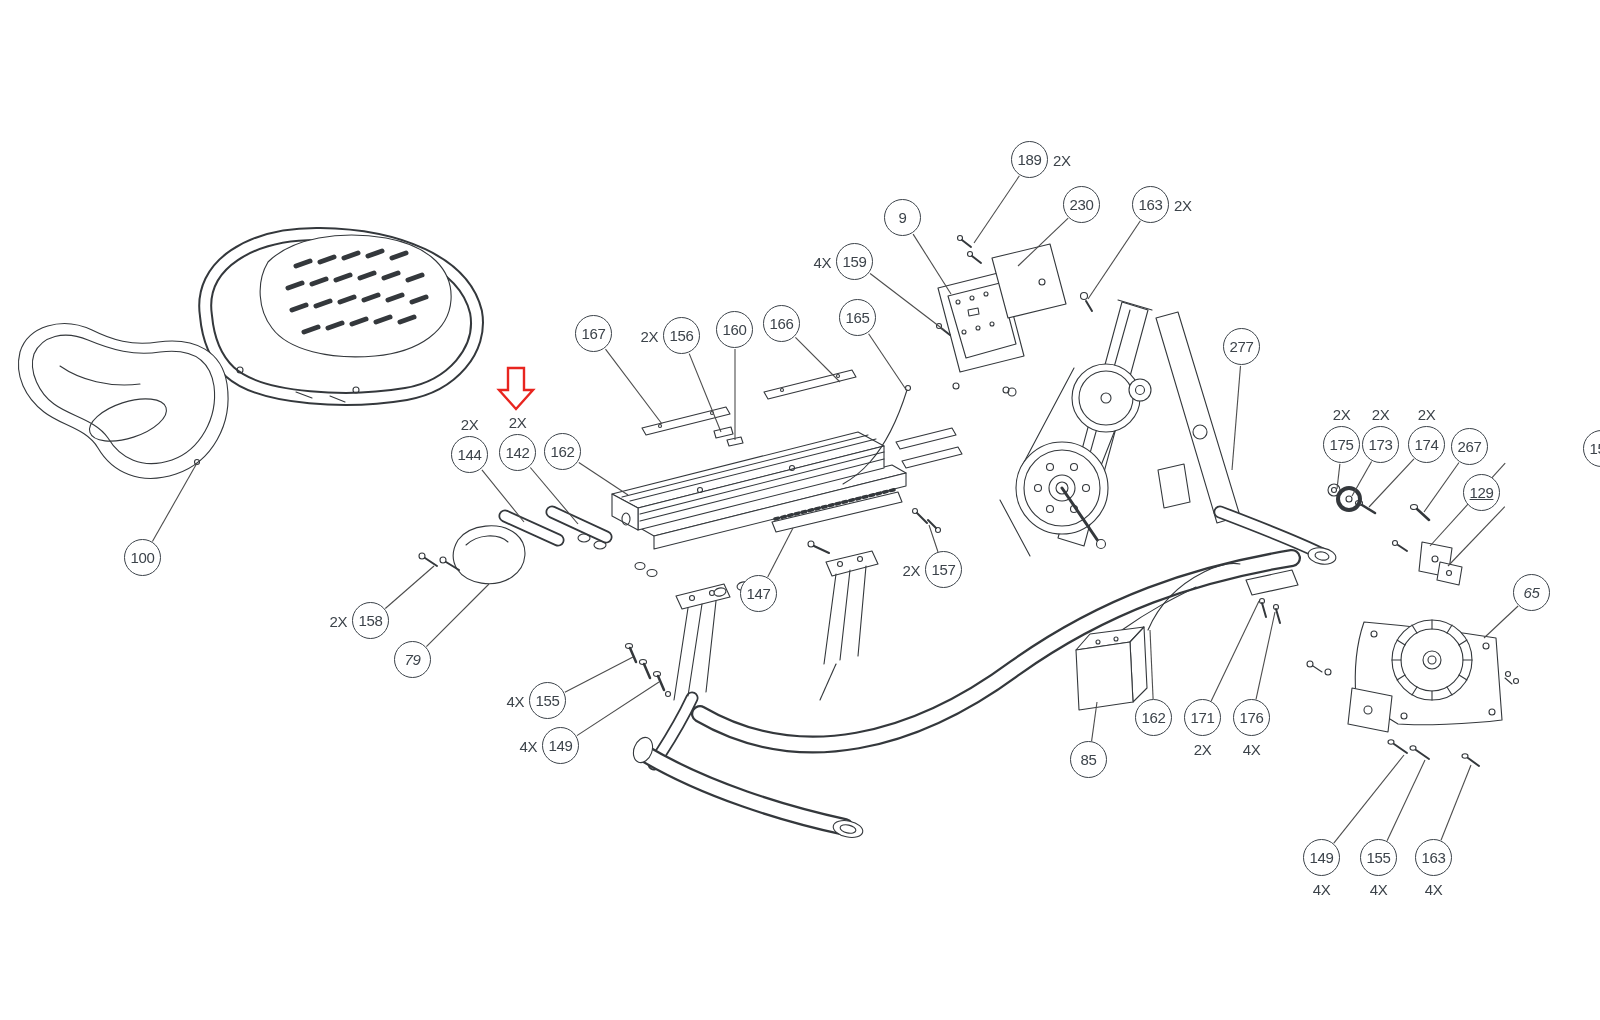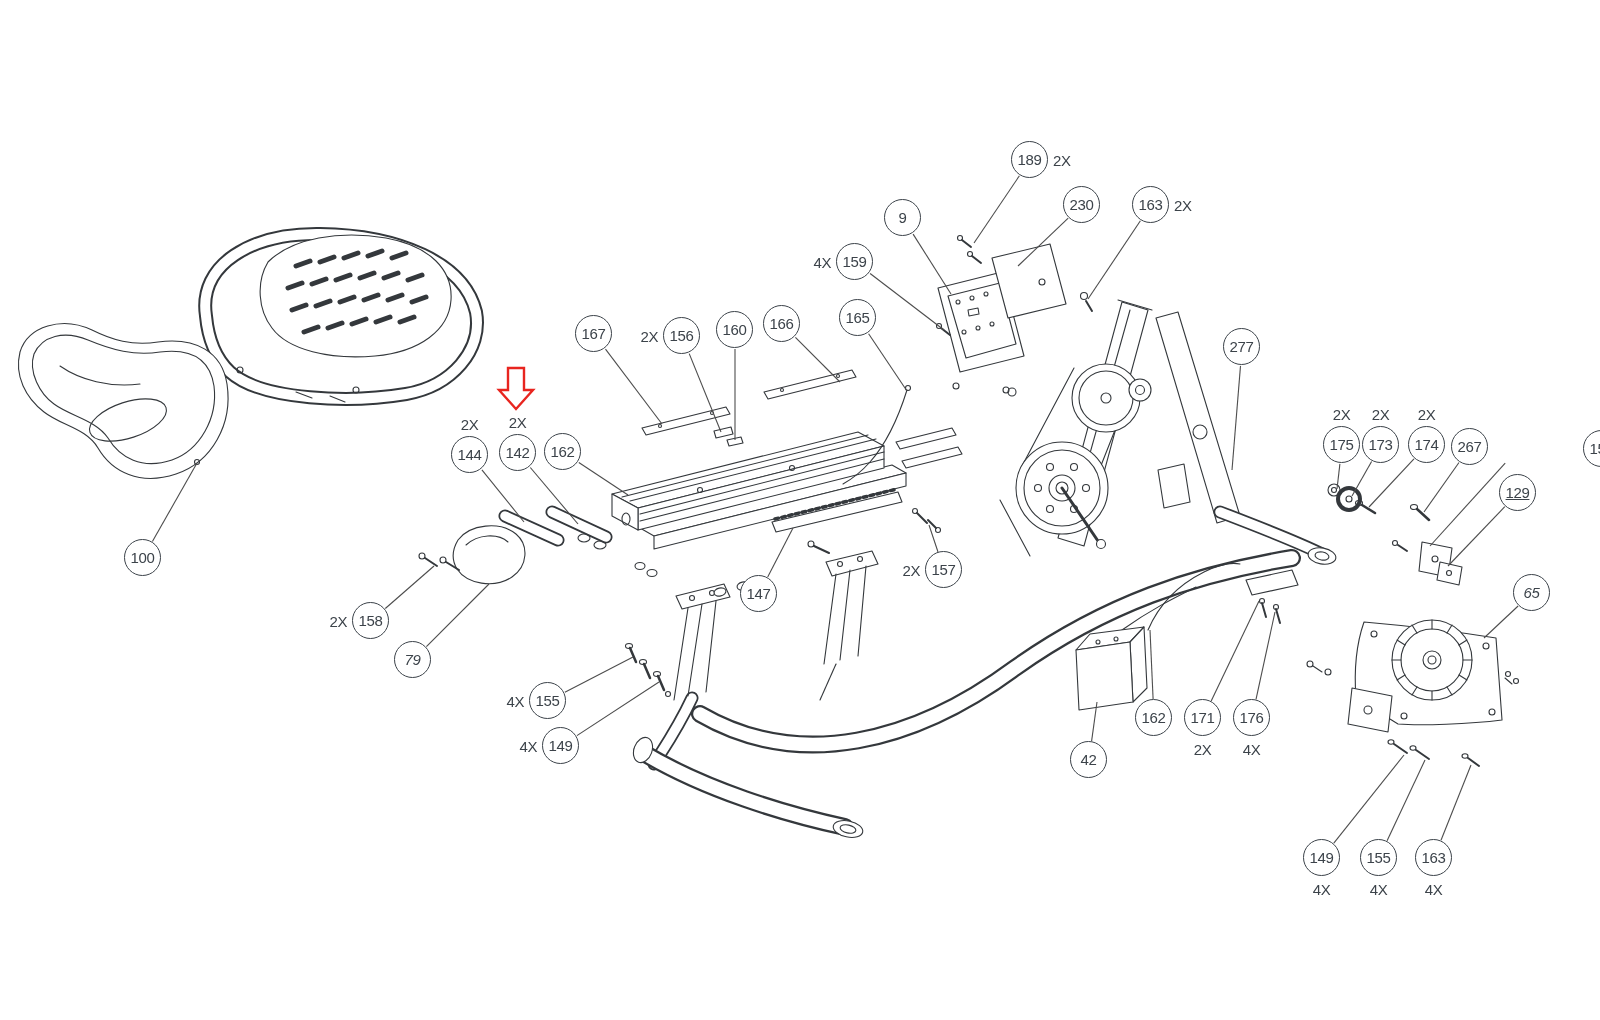--- a/index.html
+++ b/index.html
@@ -357,27 +357,27 @@
       <div class="balloon" style="left: 903px; top: 218px;">9</div>
       <div class="balloon" style="left: 1030px; top: 160px;">189<span class="qty qty-right">2X</span></div>
       <div class="balloon" style="left: 1082px; top: 205px;">230</div>
       <div class="balloon" style="left: 1151px; top: 205px;">163<span class="qty qty-right">2X</span></div>
       <div class="balloon" style="left: 1242px; top: 347px;">277</div>
       <div class="balloon" style="left: 1342px; top: 445px;">175<span class="qty qty-above">2X</span></div>
       <div class="balloon" style="left: 1381px; top: 445px;">173<span class="qty qty-above">2X</span></div>
       <div class="balloon" style="left: 1427px; top: 445px;">174<span class="qty qty-above">2X</span></div>
       <div class="balloon" style="left: 1470px; top: 447px;">267</div>
       <div class="balloon" style="left: 1602px; top: 449px;">150</div>
-      <div class="balloon" style="left: 1518px; top: 493px; text-decoration: underline;">129</div>
+      <div class="balloon" style="left: 1482px; top: 493px; text-decoration: underline;">129</div>
       <div class="balloon" style="left: 1532px; top: 593px; font-style: italic;">65</div>
       <div class="balloon" style="left: 759px; top: 594px;">147</div>
       <div class="balloon" style="left: 944px; top: 570px;">157<span class="qty qty-left">2X</span></div>
       <div class="balloon" style="left: 548px; top: 701px;">155<span class="qty qty-left">4X</span></div>
       <div class="balloon" style="left: 561px; top: 746px;">149<span class="qty qty-left">4X</span></div>
-      <div class="balloon" style="left: 1089px; top: 760px;">42</div>
+      <div class="balloon" style="left: 1089px; top: 760px;">85</div>
       <div class="balloon" style="left: 1154px; top: 718px;">162</div>
       <div class="balloon" style="left: 1203px; top: 718px;">171<span class="qty qty-below">2X</span></div>
       <div class="balloon" style="left: 1252px; top: 718px;">176<span class="qty qty-below">4X</span></div>
       <div class="balloon" style="left: 1322px; top: 858px;">149<span class="qty qty-below">4X</span></div>
       <div class="balloon" style="left: 1379px; top: 858px;">155<span class="qty qty-below">4X</span></div>
       <div class="balloon" style="left: 1434px; top: 858px;">163<span class="qty qty-below">4X</span></div>
     </div>
 
 </div>
 

